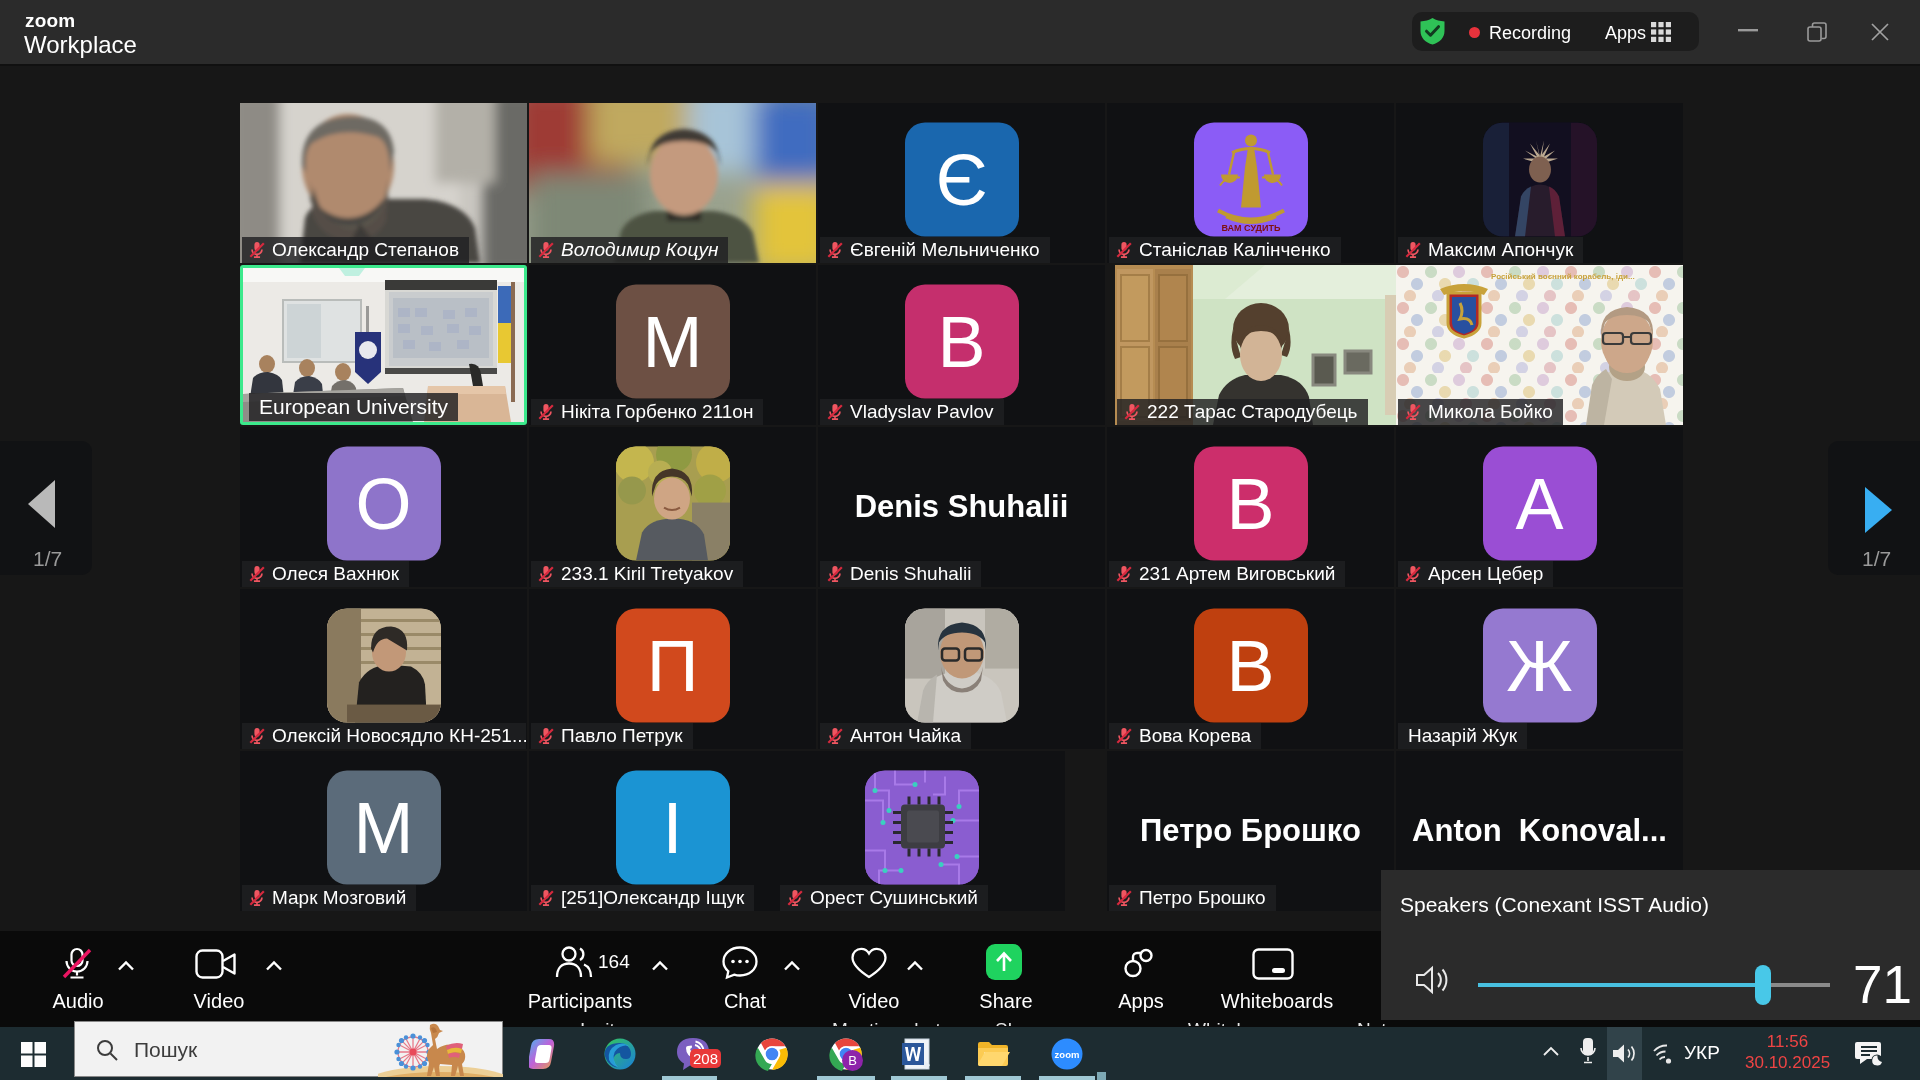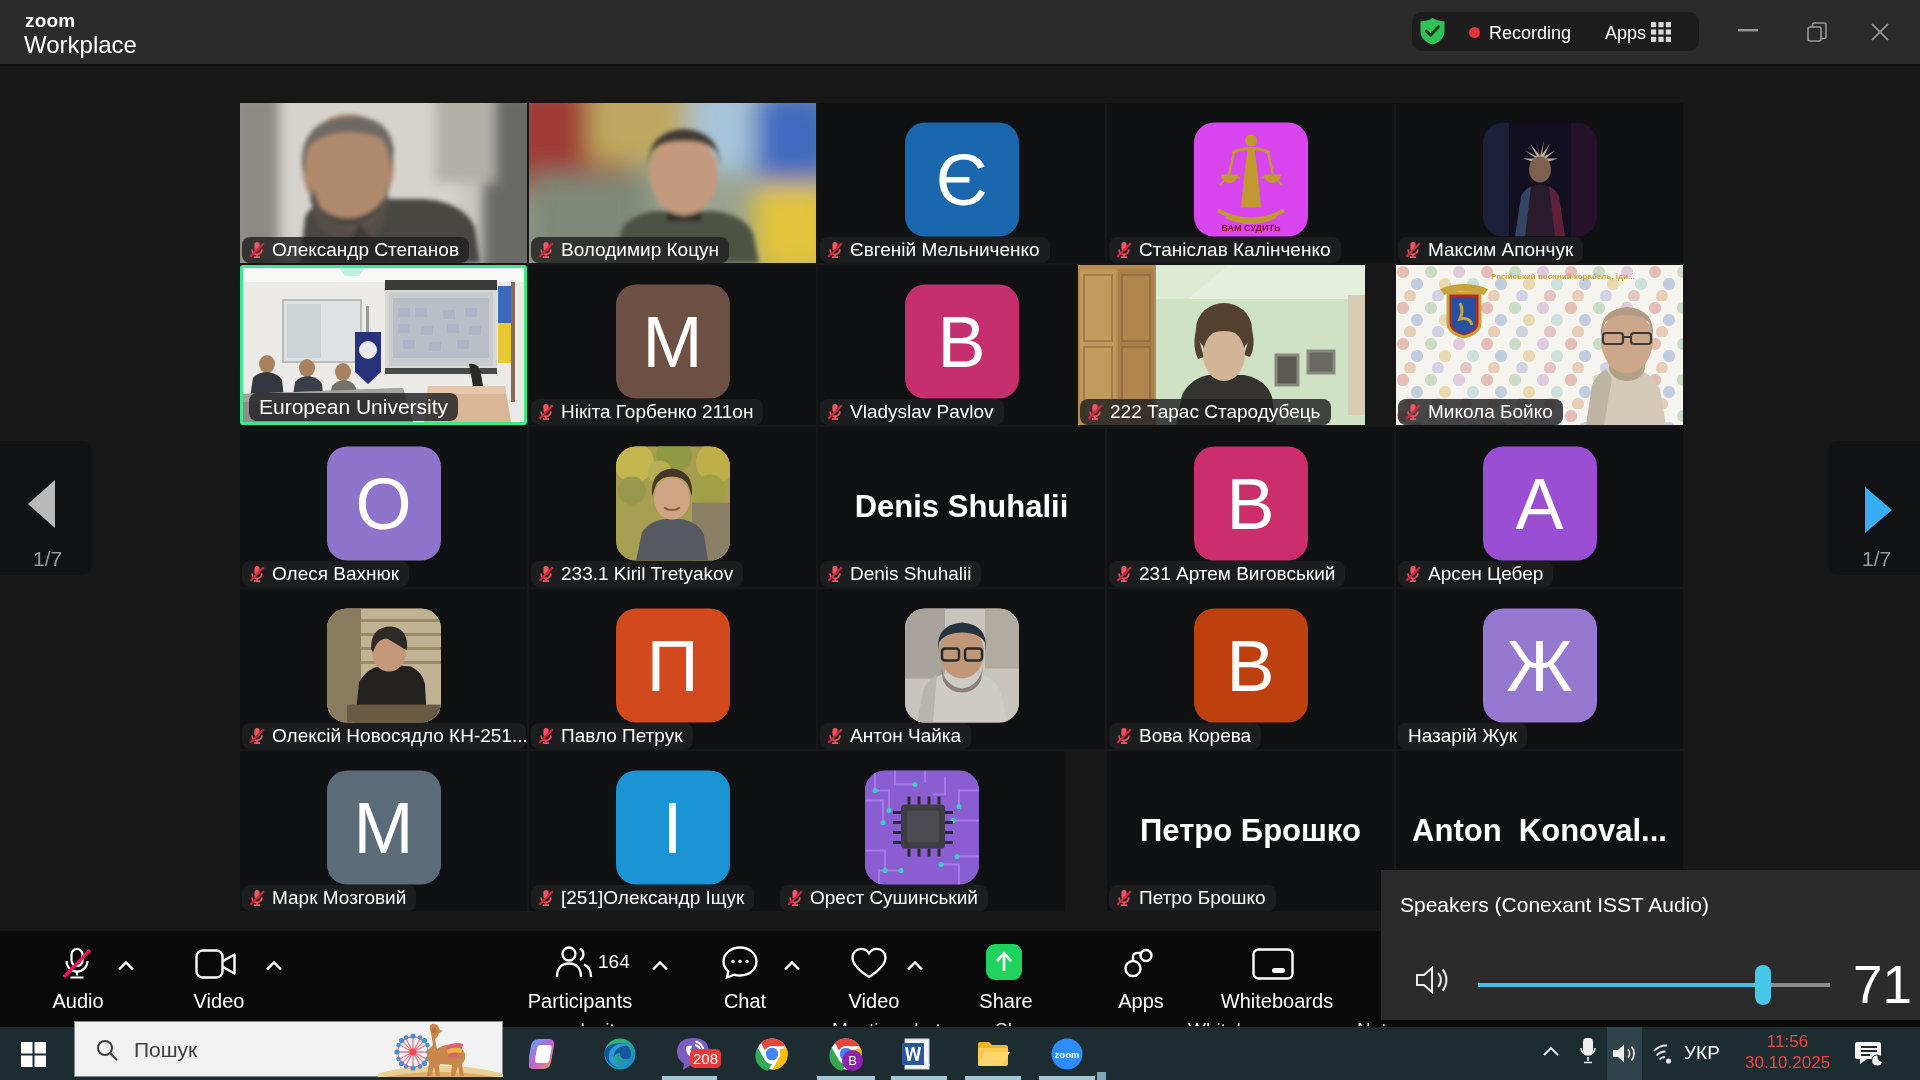--- a/index.html
+++ b/index.html
@@ -15,21 +15,21 @@
 #viewtxt{position:absolute;left:1605px;top:23px;color:#fff;font-size:18px}
 .wbtn{position:absolute;top:0;color:#a6a6a6}
 
 .pagpanel{position:absolute;width:92px;height:134px;background:#111214;top:441px}
 #pagL{left:0;border-radius:0 10px 10px 0}
 #pagR{left:1828px;border-radius:10px 0 0 10px;width:92px}
 .pagnum{position:absolute;color:#9a9a9a;font-size:21px}
 
 .t{position:absolute;width:287px;height:160px;background:#101113;overflow:hidden}
 .av{position:absolute;left:50%;top:50%;transform:translate(-50%,-53%);width:114px;height:114px;border-radius:20px;color:#fff;font-size:72px;display:flex;align-items:center;justify-content:center;font-weight:400}
-.lb{position:absolute;left:2px;bottom:0;height:26px;max-width:284px;overflow:hidden;background:rgba(32,32,34,.82);border-radius:8px;display:flex;align-items:center;padding:0 10px 0 6px;color:#fff;font-size:19px;white-space:nowrap}
+.lb{position:absolute;left:2px;bottom:0;height:26px;max-width:284px;overflow:hidden;background:rgba(32,32,34,.82);border-radius:0;display:flex;align-items:center;padding:0 10px 0 6px;color:#fff;font-size:19px;white-space:nowrap}
 .lb.noic{padding-left:10px}
 .mi{width:18px;height:18px;margin-right:6px;flex:0 0 auto}
 .nametile{position:absolute;inset:0;display:flex;align-items:center;justify-content:center;color:#fff;font-weight:700;font-size:31px;background:#101113}
 
 #toolbar{position:absolute;left:0;top:931px;width:1920px;height:96px;background:#0a0a0a}
 .tbl{position:absolute;color:#fff;font-size:20px;top:990px;transform:translateX(-50%);white-space:nowrap}
 .tbi{position:absolute;transform:translateX(-50%)}
 .caret{position:absolute}
 #sharebtn{position:absolute;left:986px;top:944px;width:36px;height:36px;border-radius:9px;background:#1fd35f;display:flex;align-items:center;justify-content:center}
 .frag{position:absolute;top:1019px;height:7px;overflow:hidden;color:#e8e8e8;font-size:19px}
@@ -120,21 +120,21 @@
 <path d="M120 120 Q140 150 160 160 L100 160 Z" fill="#3e3b37"></path>
 </g>
         </svg><div class="lb" style="">
           <svg class="mi" viewBox="0 0 20 20">
             <rect x="7.1" y="1.2" width="5.8" height="9.6" rx="2.9" fill="#ef5661"></rect>
             <path d="M4.5 9.4 a5.5 5.5 0 0 0 11 0 M10 15 v2.4 M6.6 17.8 h6.8" fill="none" stroke="#ef5661" stroke-width="1.9"></path>
             <path d="M2.6 17.6 L17.6 2.4" stroke="#d6293e" stroke-width="2.4"></path>
           </svg>
           <span>Олександр Степанов</span>
         </div></div>
-<div class="t" style="left:529px;top:103px;"><svg width="287" height="160" viewBox="0 0 287 160">
+<div class="t" style="left:529px;top:103px;font-style:italic;"><svg width="287" height="160" viewBox="0 0 287 160">
           <defs>
             <filter id="b2" x="-20%" y="-20%" width="140%" height="140%">
               <feGaussianBlur stdDeviation="13"></feGaussianBlur>
             </filter>
             <filter id="b2s" x="-20%" y="-20%" width="140%" height="140%">
               <feGaussianBlur stdDeviation="2"></feGaussianBlur>
             </filter>
           </defs>
 <rect width="287" height="160" fill="#9aa28e"></rect>
 <g filter="url(#b2)">
@@ -164,21 +164,21 @@
         <div class="lb" style="">
           <svg class="mi" viewBox="0 0 20 20">
             <rect x="7.1" y="1.2" width="5.8" height="9.6" rx="2.9" fill="#ef5661"></rect>
             <path d="M4.5 9.4 a5.5 5.5 0 0 0 11 0 M10 15 v2.4 M6.6 17.8 h6.8" fill="none" stroke="#ef5661" stroke-width="1.9"></path>
             <path d="M2.6 17.6 L17.6 2.4" stroke="#d6293e" stroke-width="2.4"></path>
           </svg>
           <span>Євгеній Мельниченко</span>
         </div>
       </div>
 <div class="t" style="left:1107px;top:103px;">
-        <div class="av" style="background:#d946ef">
+        <div class="av" style="background:#8b5cf6">
           <svg width="114" height="114" viewBox="0 0 114 114">
 <circle cx="57" cy="18" r="6" fill="#c09a30"></circle>
 <path d="M54 25 h6 l3 20 l4 40 h-20 l4-40 z" fill="#c09a30"></path>
 <path d="M38 30 q19-8 38 0" stroke="#c09a30" stroke-width="3" fill="none"></path>
 <path d="M40 30 l-5 22 M74 30 l5 22" stroke="#c09a30" stroke-width="2.4" fill="none"></path>
 <path d="M27 52 a8.5 8.5 0 0 0 17 0 z" fill="#c09a30"></path>
 <path d="M70 52 a8.5 8.5 0 0 0 17 0 z" fill="#c09a30"></path>
 <path d="M46 55 q-14-2-20 8 M68 55 q14-2 20 8" stroke="#c09a30" stroke-width="2" fill="none"></path>
 <path d="M24 88 q33 18 66 0" stroke="#c09a30" stroke-width="4" fill="none"></path>
 <path d="M32 94 q25 12 50 0" stroke="#c09a30" stroke-width="3" fill="none"></path>
@@ -276,21 +276,21 @@
         <div class="av" style="background:#c52f6d">B</div>
         <div class="lb" style="">
           <svg class="mi" viewBox="0 0 20 20">
             <rect x="7.1" y="1.2" width="5.8" height="9.6" rx="2.9" fill="#ef5661"></rect>
             <path d="M4.5 9.4 a5.5 5.5 0 0 0 11 0 M10 15 v2.4 M6.6 17.8 h6.8" fill="none" stroke="#ef5661" stroke-width="1.9"></path>
             <path d="M2.6 17.6 L17.6 2.4" stroke="#d6293e" stroke-width="2.4"></path>
           </svg>
           <span>Vladyslav Pavlov</span>
         </div>
       </div>
-<div class="t" style="left:1078px;top:265px;"><svg width="287" height="160" viewBox="0 0 287 160">
+<div class="t" style="left:1115px;top:265px;"><svg width="287" height="160" viewBox="0 0 287 160">
 <rect width="287" height="160" fill="#cfe3c4"></rect>
 <rect x="0" y="0" width="287" height="34" fill="#e4efdc"></rect>
 <path d="M0 0 h150 l-40 34 H0 Z" fill="#dcebd2"></path>
 <rect x="0" y="0" width="78" height="160" fill="#b68c52"></rect>
 <rect x="2" y="4" width="36" height="152" fill="#c09760"></rect>
           <rect x="40" y="4" width="36" height="152" fill="#a9804c"></rect>
 <rect x="6" y="10" width="28" height="66" fill="#c29a5e" stroke="#a47e48" stroke-width="2"></rect>
 <rect x="6" y="82" width="28" height="70" fill="#c29a5e" stroke="#a47e48" stroke-width="2"></rect>
 <rect x="44" y="10" width="28" height="66" fill="#b0854e" stroke="#96703e" stroke-width="2"></rect>
 <rect x="44" y="82" width="28" height="70" fill="#b0854e" stroke="#96703e" stroke-width="2"></rect>

